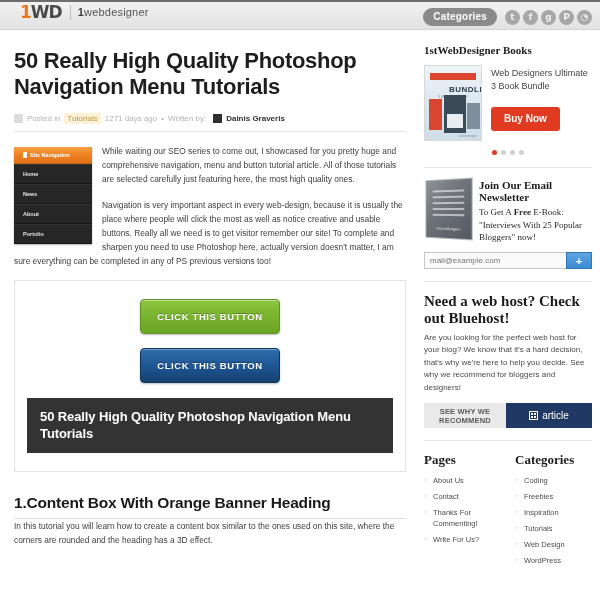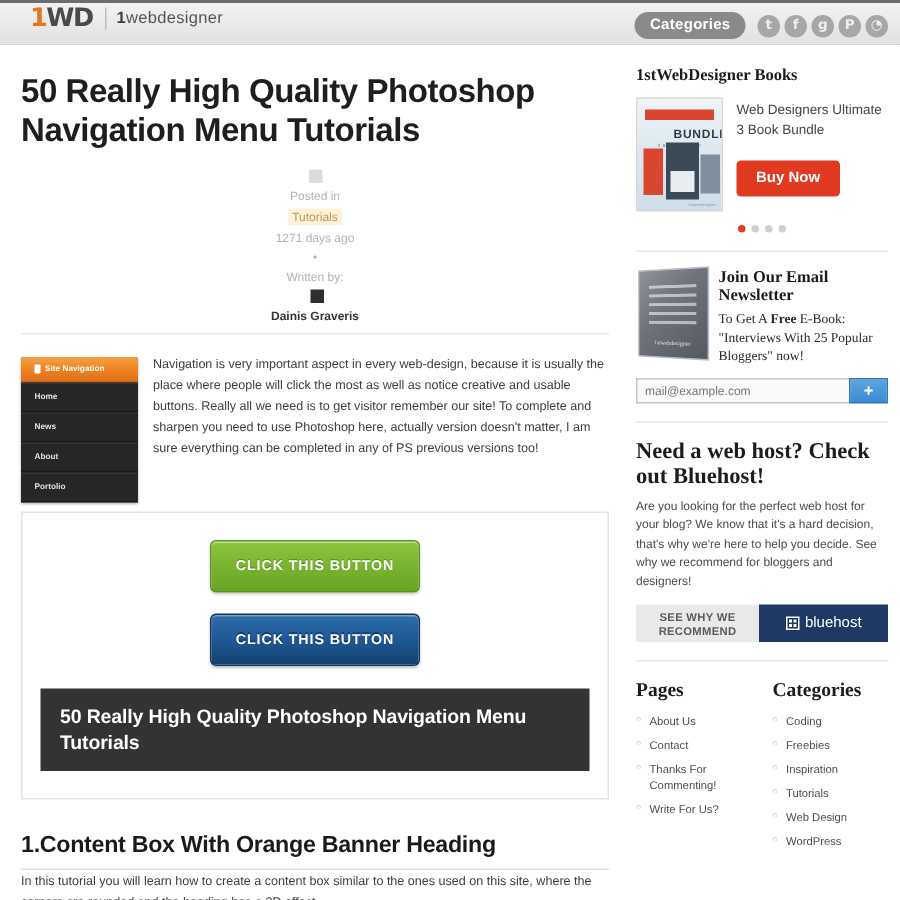--- a/index.html
+++ b/index.html
@@ -77,21 +77,20 @@
     margin: 4px 0 0 0;
     letter-spacing: -.3px;
     font-family: "Liberation Sans", sans-serif;
   }
   .meta {
     display: flex; align-items: center; gap: 4px;
     margin-top: 13px;
     font-size: 8px; color: #b2b2b2;
     border-bottom: 1px solid #e6e6e6;
     padding-bottom: 7px;
-    flex-direction: column;
   }
   .meta .m-icon {
     width: 9px; height: 9px; background: #dcdcdc; border-radius: 1px;
     display: inline-block;
   }
   .meta .tag { background: #fdf2d8; color: #b89a4e; padding: 1px 3px; }
   .meta .author-chip {
     width: 9px; height: 9px; background: #2f2f2f; display: inline-block; margin-left: 3px;
   }
   .meta .author { color: #333; font-weight: bold; }
@@ -369,20 +368,21 @@
           <span>Site Navigation</span>
         </div>
         <ul>
           <li>Home</li>
           <li>News</li>
           <li>About</li>
           <li>Portolio</li>
         </ul>
       </div>
 
+      <p>While waiting our SEO series to come out, I showcased for you pretty huge and comprehensive navigation, menu and button tutorial article. All of those tutorials are selected carefully just featuring here, the most high quality ones.</p>
       <p>Navigation is very important aspect in every web-design, because it is usually the place where people will click the most as well as notice creative and usable buttons. Really all we need is to get visitor remember our site! To complete and sharpen you need to use Photoshop here, actually version doesn't matter, I am sure everything can be completed in any of PS previous versions too!</p>
 
       <div class="demo-box">
         <div class="btn-demo btn-green">CLICK THIS BUTTON</div>
         <div class="btn-demo btn-blue">CLICK THIS BUTTON</div>
         <div class="caption-bar">50 Really High Quality Photoshop Navigation Menu Tutorials</div>
       </div>
 
       <h2 class="section-title">1.Content Box With Orange Banner Heading</h2>
       <p class="section-p">In this tutorial you will learn how to create a content box similar to the ones used on this site, where the corners are rounded and the heading has a 3D effect.</p>
@@ -448,21 +448,21 @@
       <p class="bh-p">Are you looking for the perfect web host for your blog? We know that it's a hard decision, that's why we're here to help you decide. See why we recommend for bloggers and designers!</p>
       <div class="bh-row">
         <button class="bh-btn">SEE WHY WE RECOMMEND</button>
         <div class="bh-logo">
           <span class="bh-grid">
               <i></i>
               <i></i>
               <i></i>
               <i></i>
             </span>
-          <span>bluehost</span>
+          <span>article</span>
         </div>
       </div>
     </div>
 
     <div class="rule"></div>
 
     <div class="cols">
       <div class="col">
         <h4>Pages</h4>
         <ul>

